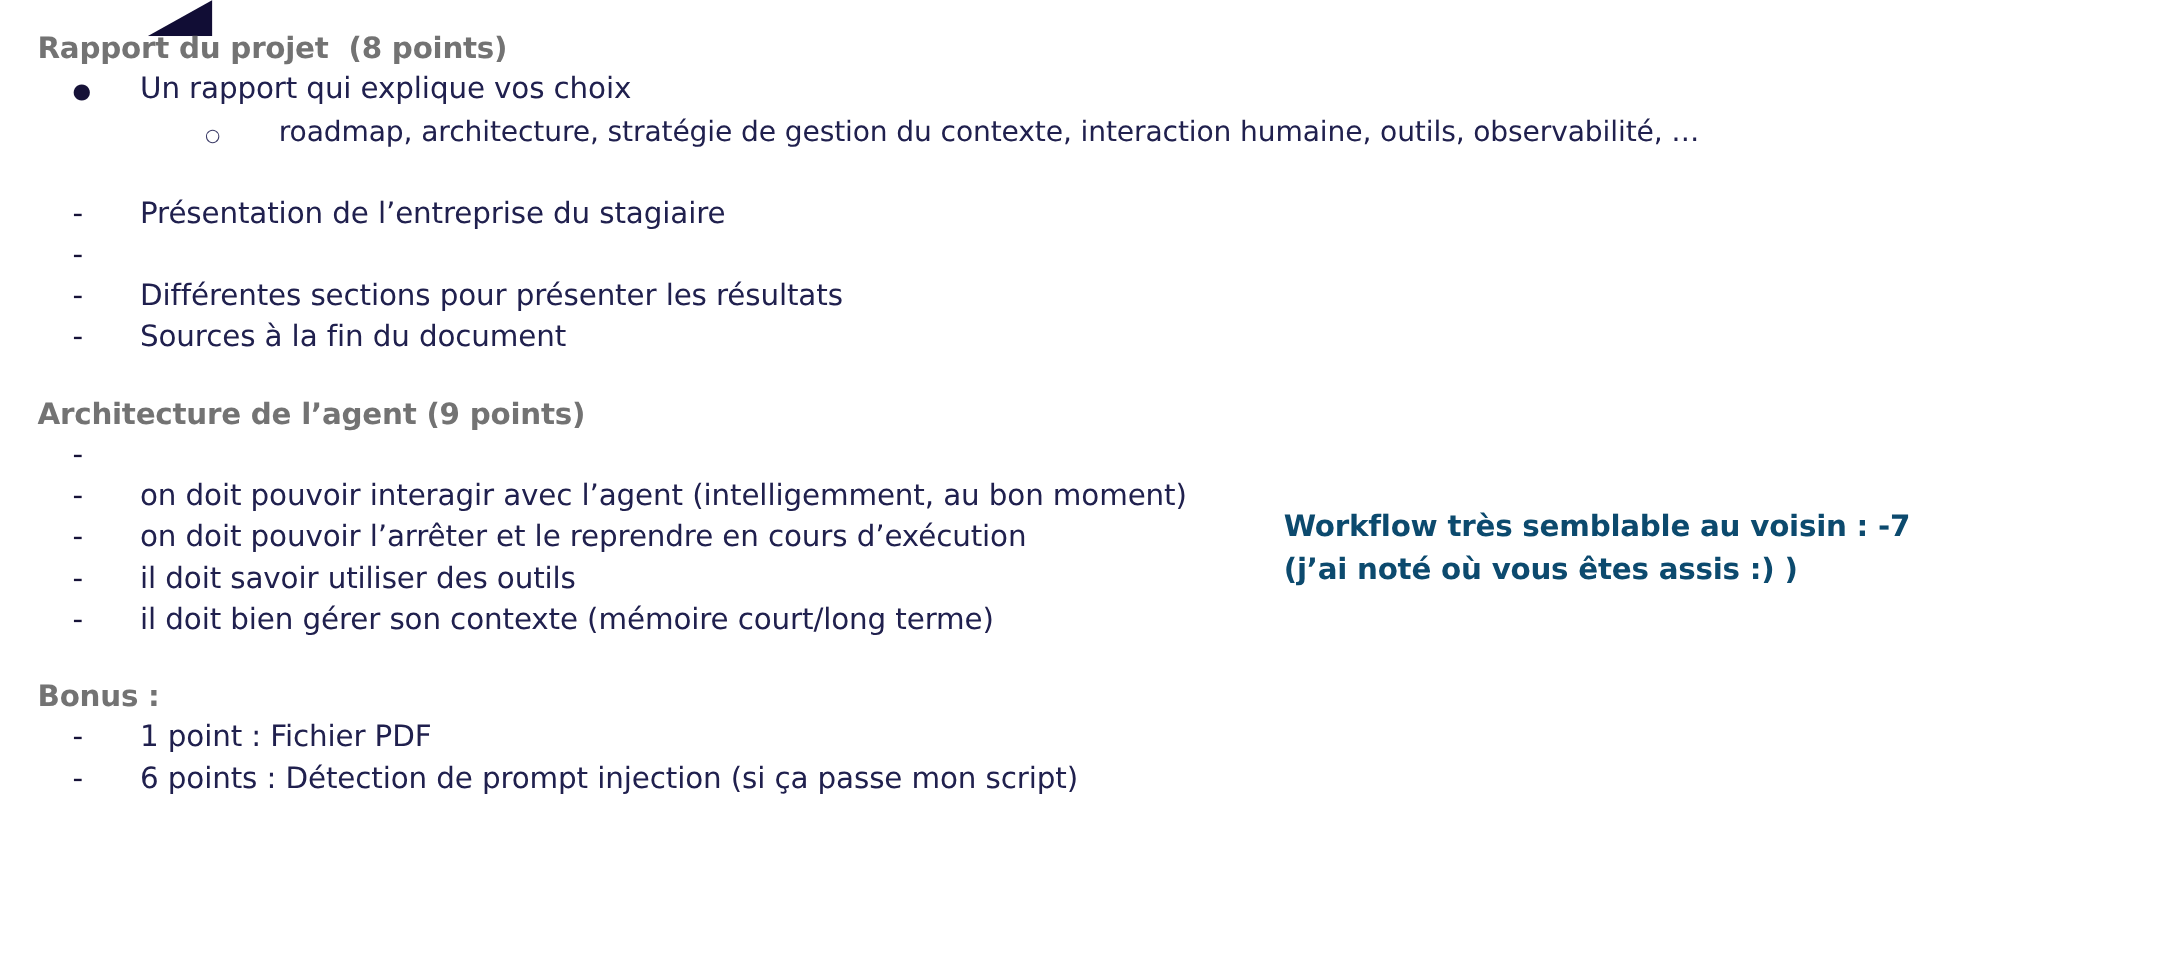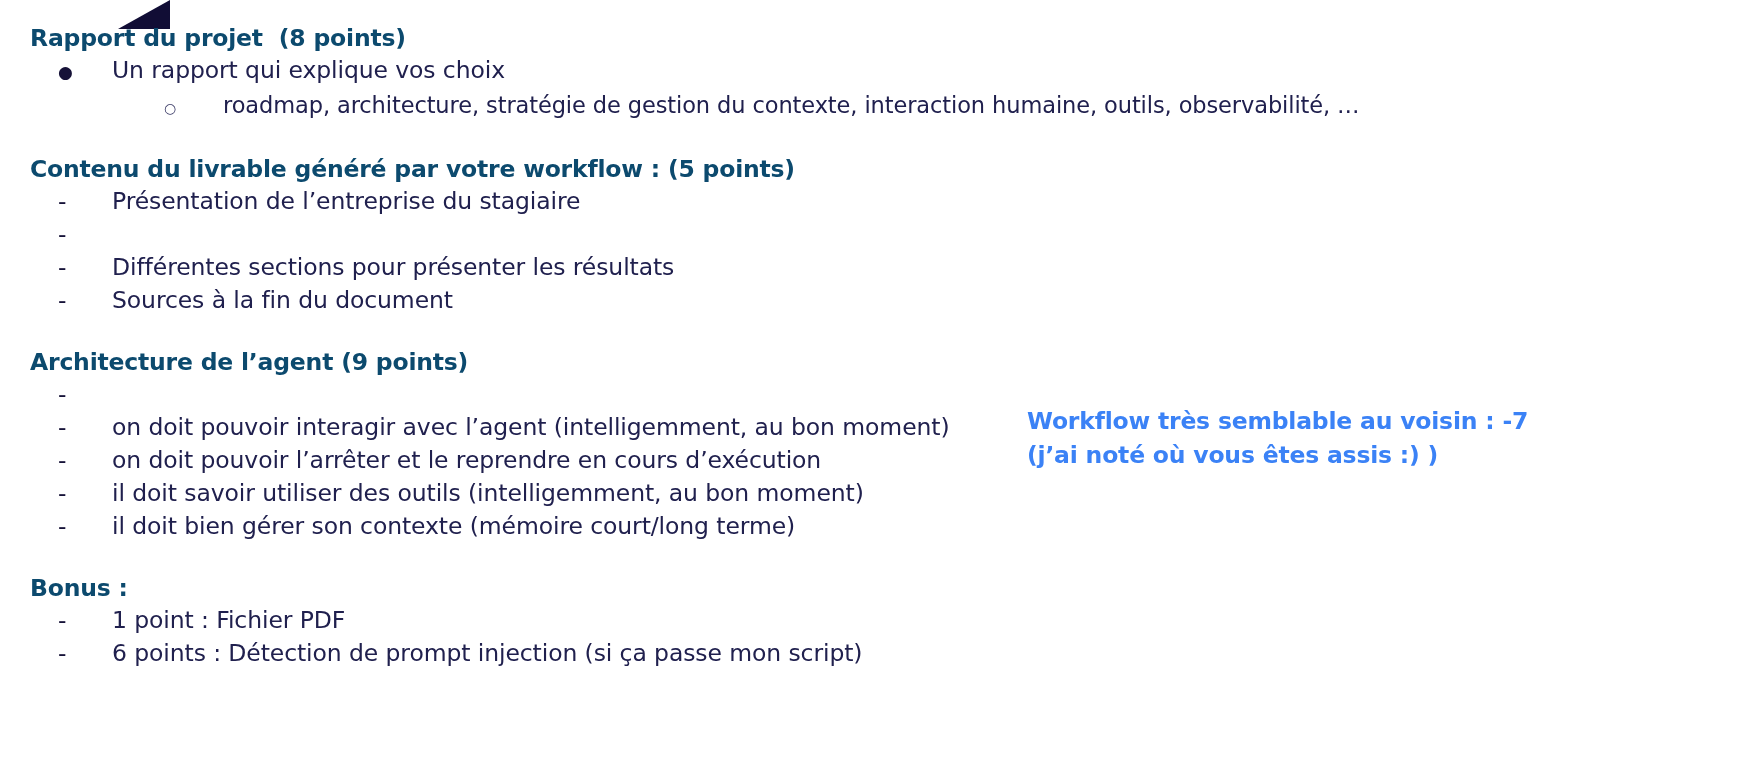--- a/index.html
+++ b/index.html
@@ -45,21 +45,21 @@
 
   .section {
     margin-bottom: 19px;
   }
 
   .heading {
     font-weight: bold;
     font-size: 23.5px;
     line-height: 32px;
     letter-spacing: -0.2px;
-    color: #0c4a6e;
+    color: #737373;
     white-space: pre;
   }
 
   ul.lvl1 {
     list-style: none;
     margin: 0;
     padding: 0;
   }
 
   .item {
@@ -120,21 +120,21 @@
 
   .annotation {
     position: absolute;
     left: 1027px;
     top: 404px;
     width: 560px;
     font-weight: bold;
     font-size: 23.5px;
     line-height: 34px;
     letter-spacing: -0.2px;
-    color: #3b82f6;
+    color: #0c4a6e;
   }
   .annotation div { white-space: pre; }
 
   .spacer-sm { height: 10px; }
 </style>
 </head>
 <body>
 
 <div class="slide">
 
@@ -152,21 +152,20 @@
         <li class="item lvl-circle">
           <span class="marker">○</span>
           <span class="text">roadmap, architecture, stratégie de gestion du contexte, interaction humaine, outils, observabilité, …</span>
         </li>
       </ul>
     </div>
 
     <div class="spacer-sm"></div>
 
     <div class="section">
-      <div class="heading">Contenu du livrable généré par votre workflow : (5 points)</div>
       <ul class="lvl1">
         <li class="item lvl-dash">
           <span class="marker">-</span>
           <span class="text">Présentation de l’entreprise du stagiaire</span>
         </li>
         <li class="item lvl-dash">
           <span class="marker">-</span>
         </li>
         <li class="item lvl-dash">
           <span class="marker">-</span>
@@ -192,21 +191,20 @@
           <span class="text">on doit pouvoir interagir avec l’agent (</span>
             <span class="text u">intelligemment, au bon moment)</span>
         </li>
         <li class="item lvl-dash">
           <span class="marker">-</span>
           <span class="text">on doit pouvoir l’arrêter et le reprendre en cours d’exécution</span>
         </li>
         <li class="item lvl-dash">
           <span class="marker">-</span>
           <span class="text">il doit savoir utiliser des outils </span>
-            <span class="text u">(intelligemment, au bon moment)</span>
         </li>
         <li class="item lvl-dash">
           <span class="marker">-</span>
           <span class="text">il doit bien gérer son contexte (mémoire court/long terme)</span>
         </li>
       </ul>
     </div>
 
     <div class="spacer-sm"></div>
 

